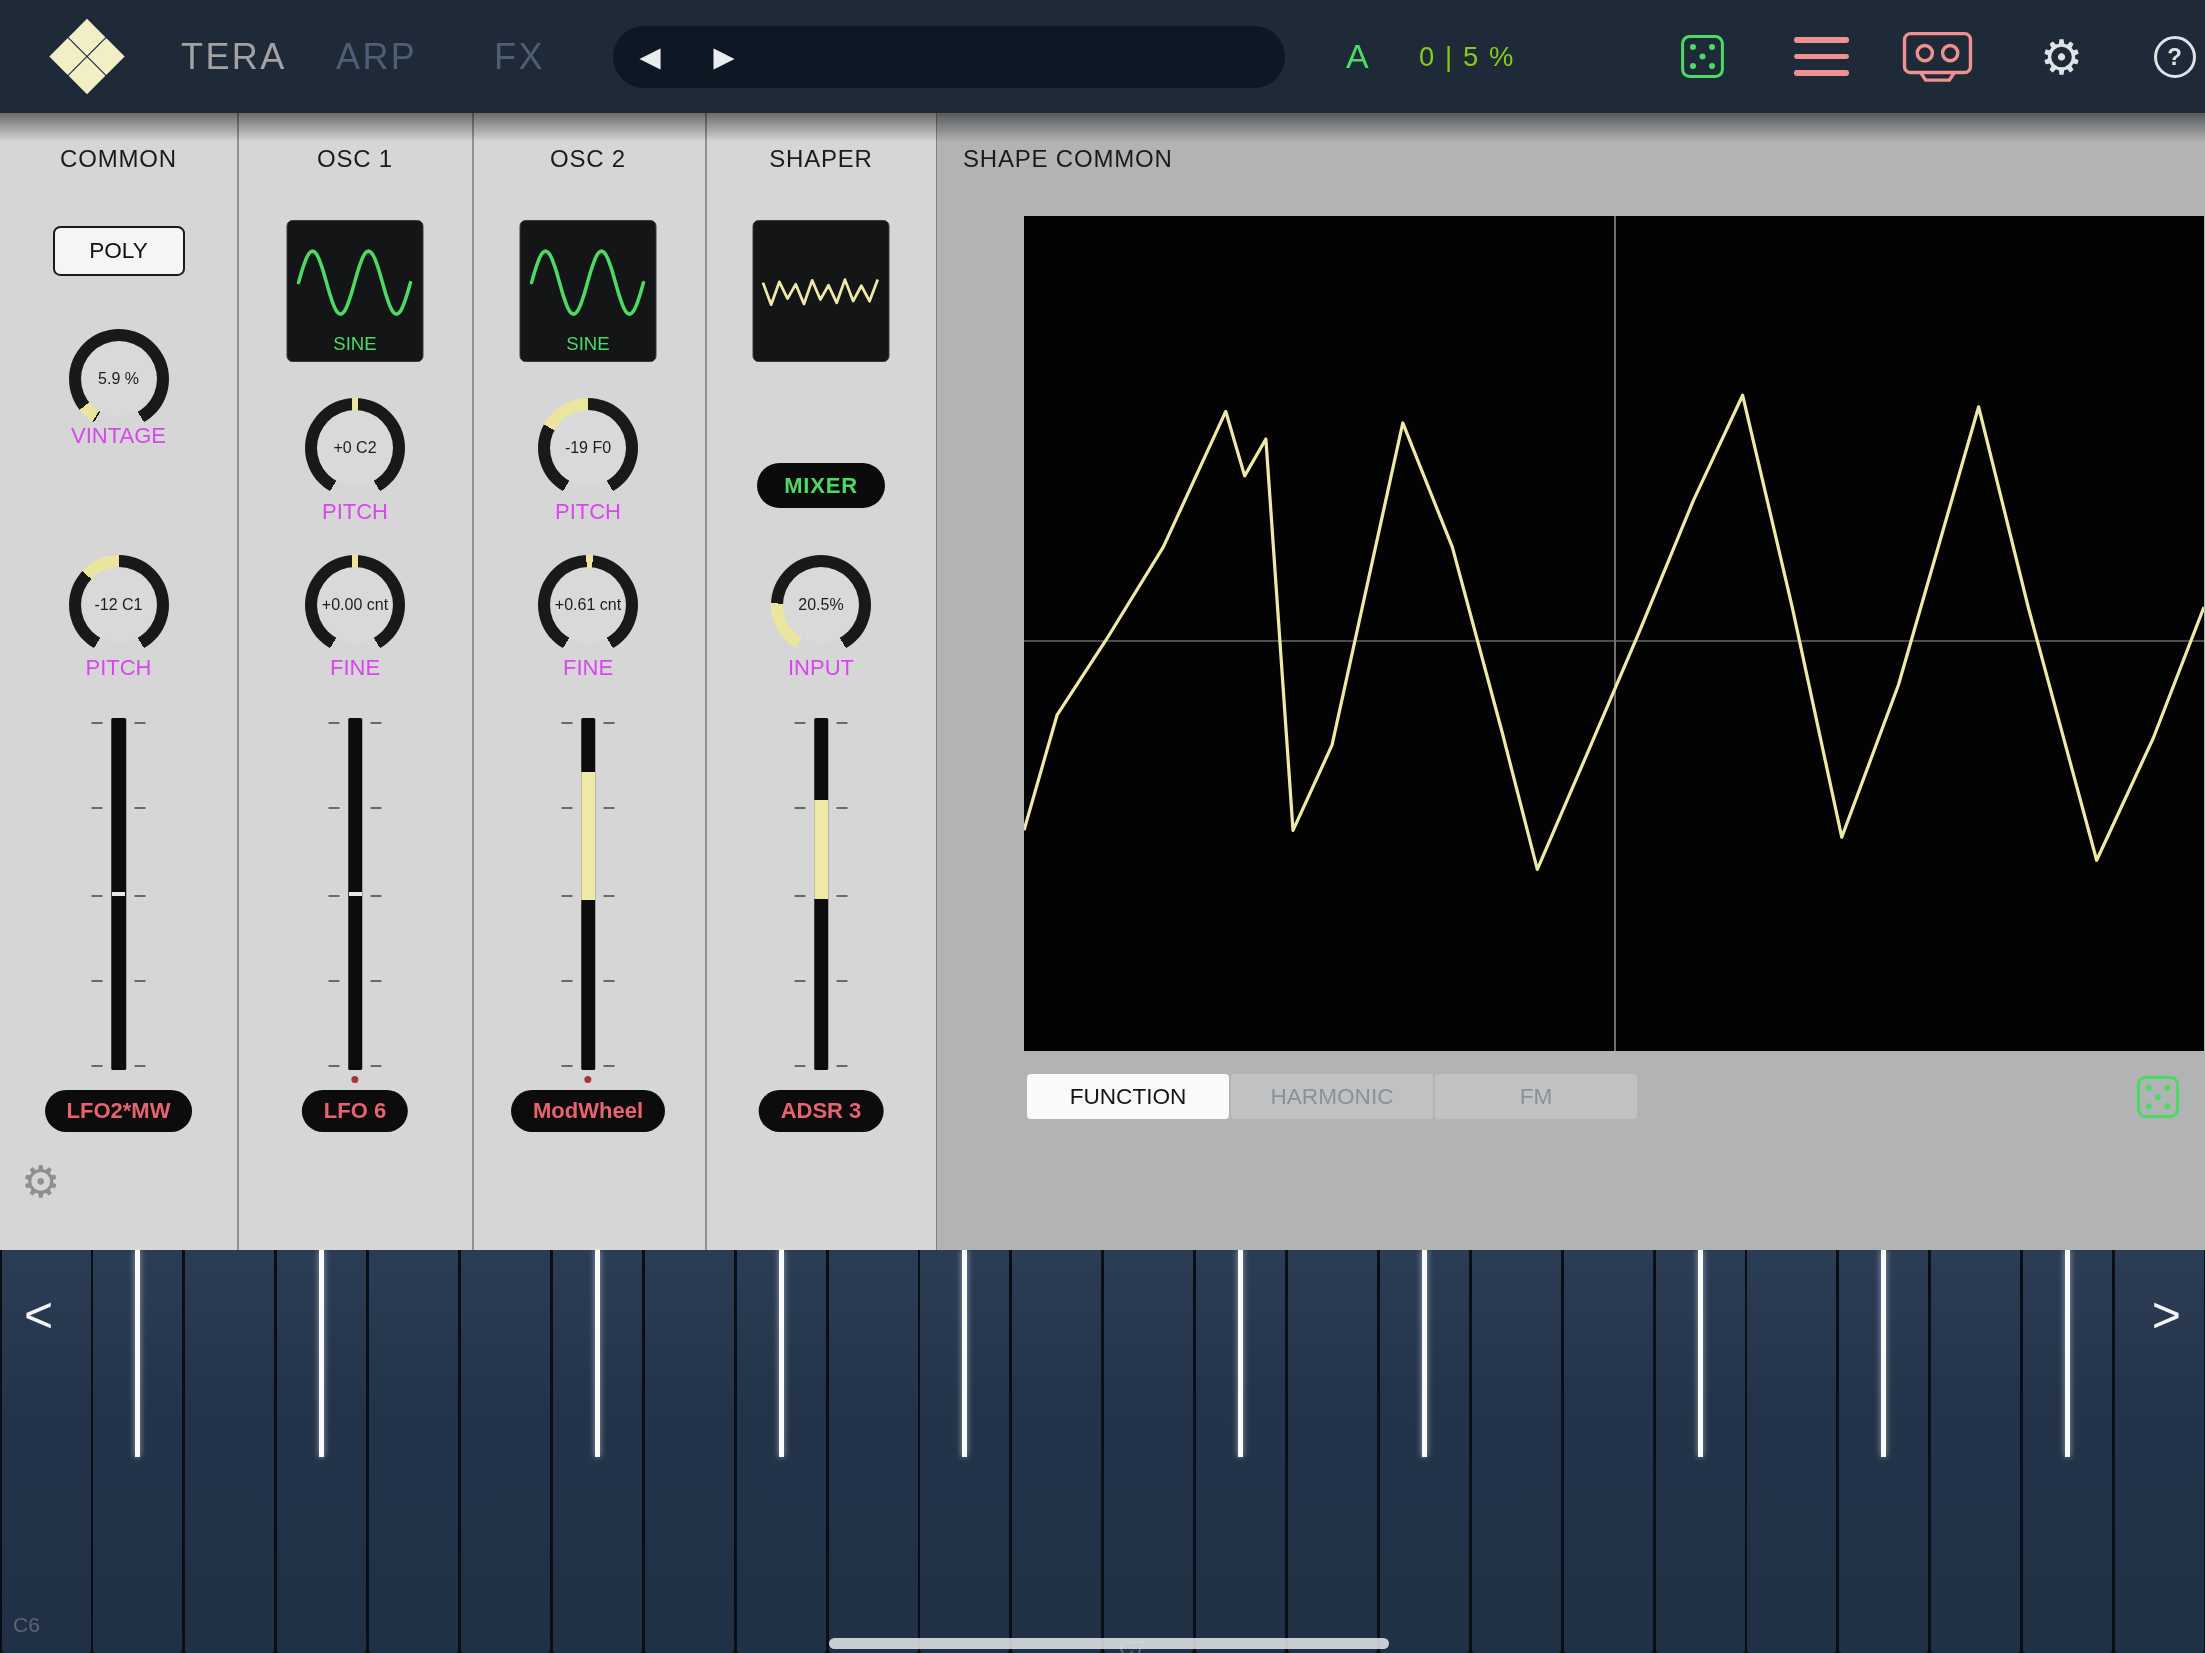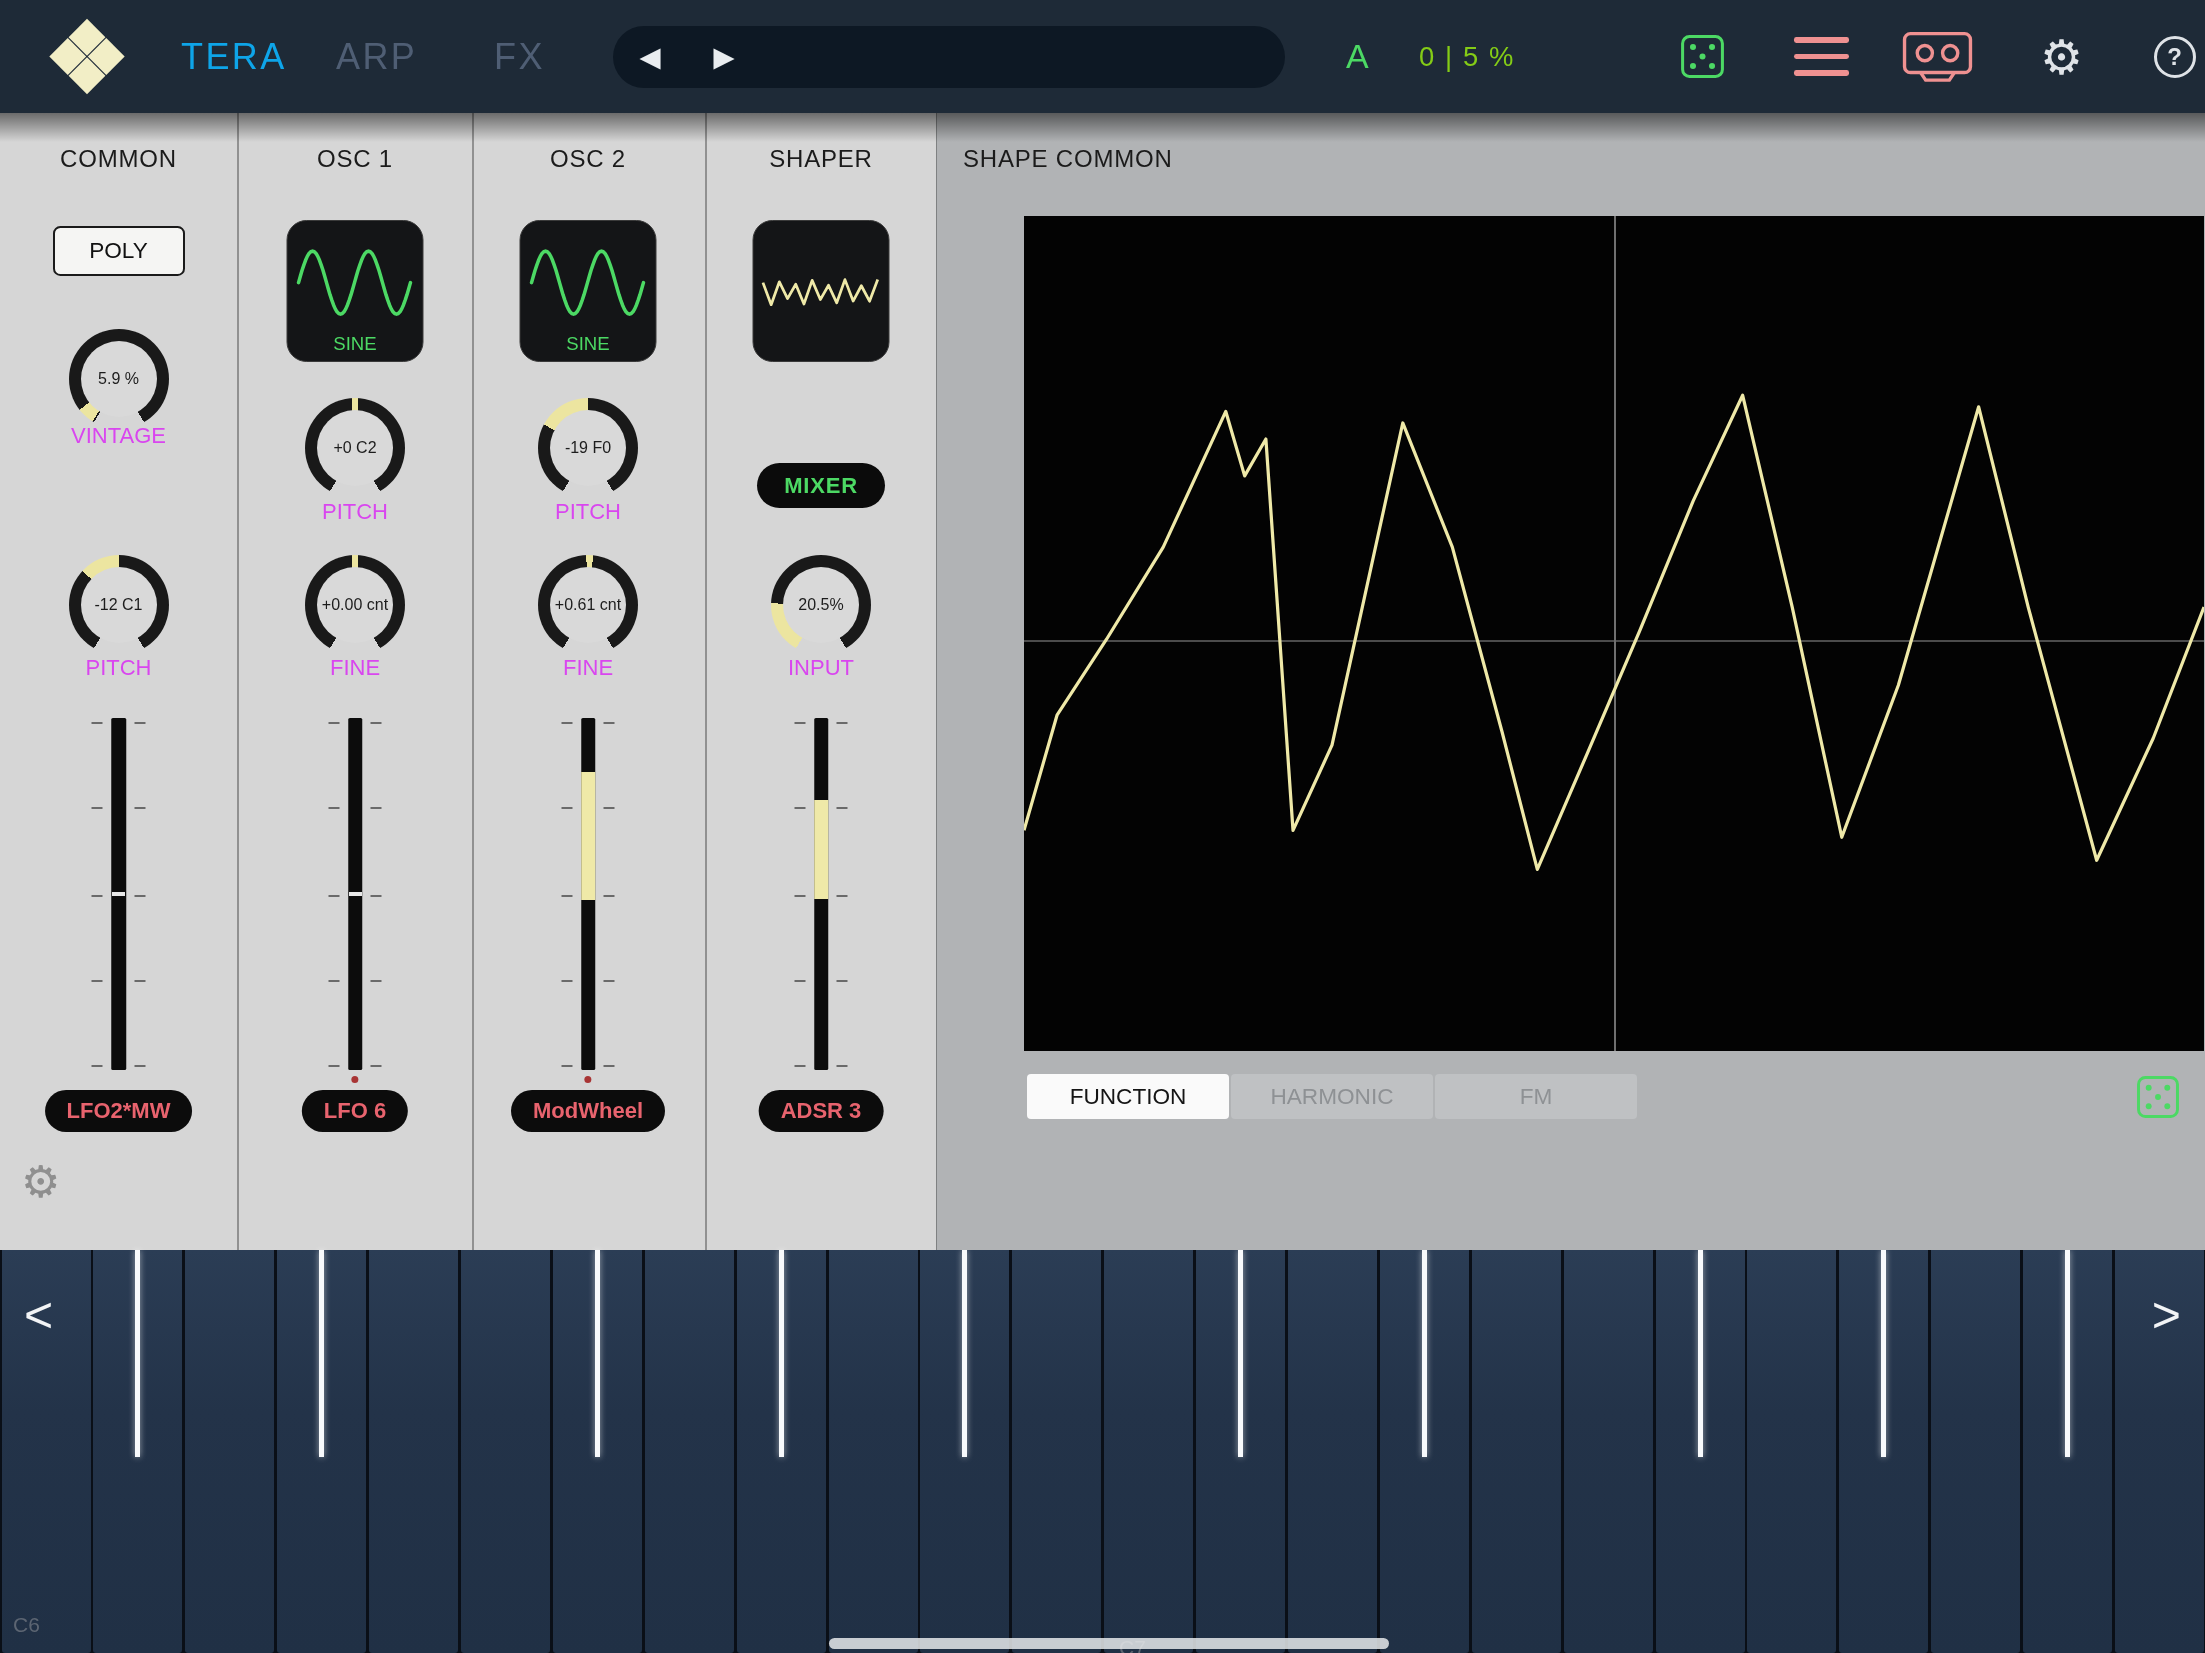--- a/index.html
+++ b/index.html
@@ -3,21 +3,21 @@
 <meta charset="utf-8">
 <style>
   * { margin:0; padding:0; box-sizing:border-box; }
   html,body { width:2205px; height:1653px; }
   body { position:relative; background:#0b1119; font-family:"Liberation Sans", sans-serif; overflow:hidden; }
 
   
   .topbar { position:absolute; left:0; top:0; width:2205px; height:113px; background:#1e2a37; z-index:6; }
   .logo-wrap { position:absolute; left:45px; top:18px; }
   .tab-main { position:absolute; top:0; height:113px; display:flex; align-items:center; font-size:36px; letter-spacing:2.4px; color:#4f5e74; cursor:default; }
-  .tab-main.active { color:#0ea5e9; }
+  .tab-main.active { color:#a3a3a3; }
   #tab-tera { left:181px; } #tab-arp { left:336px; } #tab-fx { left:494px; }
   .preset { position:absolute; left:613px; top:26px; width:672px; height:62px; background:#0d1824; border-radius:31.5px; display:flex; align-items:center; }
   .preset-arrow { width:74px; text-align:center; font-size:27.4px; color:#e9edf0; }
   .preset-name { flex:1; font-size:31px; color:#eef1f4; }
   .part-letter { position:absolute; left:1346px; top:0; height:113px; display:flex; align-items:center; font-size:34px; color:#4cd964; }
   .cpu { position:absolute; left:1419px; top:0; height:113px; display:flex; align-items:center; font-size:27.4px; color:#84cc16; letter-spacing:1.6px; }
   .icon-btn { position:absolute; top:0; height:113px; display:flex; align-items:center; justify-content:center; }
   #dice-top { left:1673px; width:58px; }
   #lines-top { left:1787px; width:68px; }
   #cassette-top { left:1895px; width:84px; }
@@ -43,21 +43,21 @@
   .poly-btn { position:absolute; top:113px; left:50%; transform:translateX(-50%); width:132px; height:50px; background:#f5f5f3; border:2.4px solid #1a1a1a; border-radius:7.3px; font-size:22.6px; font-family:"Liberation Sans",sans-serif; display:flex; align-items:center; justify-content:center; color:#111; }
 
   .knob { position:absolute; left:50%; transform:translateX(-50%); width:100px; height:100px; border-radius:50%; }
   .knob-center { position:absolute; inset:12px; border-radius:50%; background:#d9d9d9; display:flex; align-items:center; justify-content:center; font-size:16px; color:#1d1d1d; white-space:nowrap; }
   .knob-vintage { top:216px; }
   .knob-row-b { top:285px; }
   .knob-row-c { top:442px; }
   .ctl-label { position:absolute; left:0; width:100%; text-align:center; font-size:22px; color:#d946ef; }
   .lbl-a { top:310px; } .lbl-b { top:386px; } .lbl-c { top:542px; }
 
-  .wavebox { position:absolute; top:107px; left:50%; transform:translateX(-50%); width:137px; height:142px; background:#141517; border:1.6px solid #3a3a3a; border-radius:20px; overflow:hidden; }
+  .wavebox { position:absolute; top:107px; left:50%; transform:translateX(-50%); width:137px; height:142px; background:#141517; border:1.6px solid #3a3a3a; border-radius:6px; overflow:hidden; }
   .wavebox svg { position:absolute; left:0; top:0; }
   .wave-name { position:absolute; bottom:6.5px; width:100%; text-align:center; font-size:18.6px; color:#4cd964; }
 
   .mixer-pill { position:absolute; top:350px; left:50%; transform:translateX(-50%); width:128px; height:45px; border-radius:22.6px; background:#0b0b0b; color:#4cd964; font-weight:bold; font-size:22px; letter-spacing:0.8px; display:flex; align-items:center; justify-content:center; }
 
   .slider { position:absolute; top:605px; left:50%; transform:translateX(-50%); width:57px; height:352px; }
   .slider .track { position:absolute; left:50%; transform:translateX(-50%); top:0; width:14.5px; height:100%; background:#0c0c0c; border-radius:1.6px; }
   .slider .tick { position:absolute; width:11.3px; height:2.4px; background:#6a6a6a; }
   .slider .tick.l { left:1.6px; } .slider .tick.r { right:1.6px; }
   .slider .fill { position:absolute; left:50%; transform:translateX(-50%); width:14.5px; background:#efe9a8; z-index:2; }

